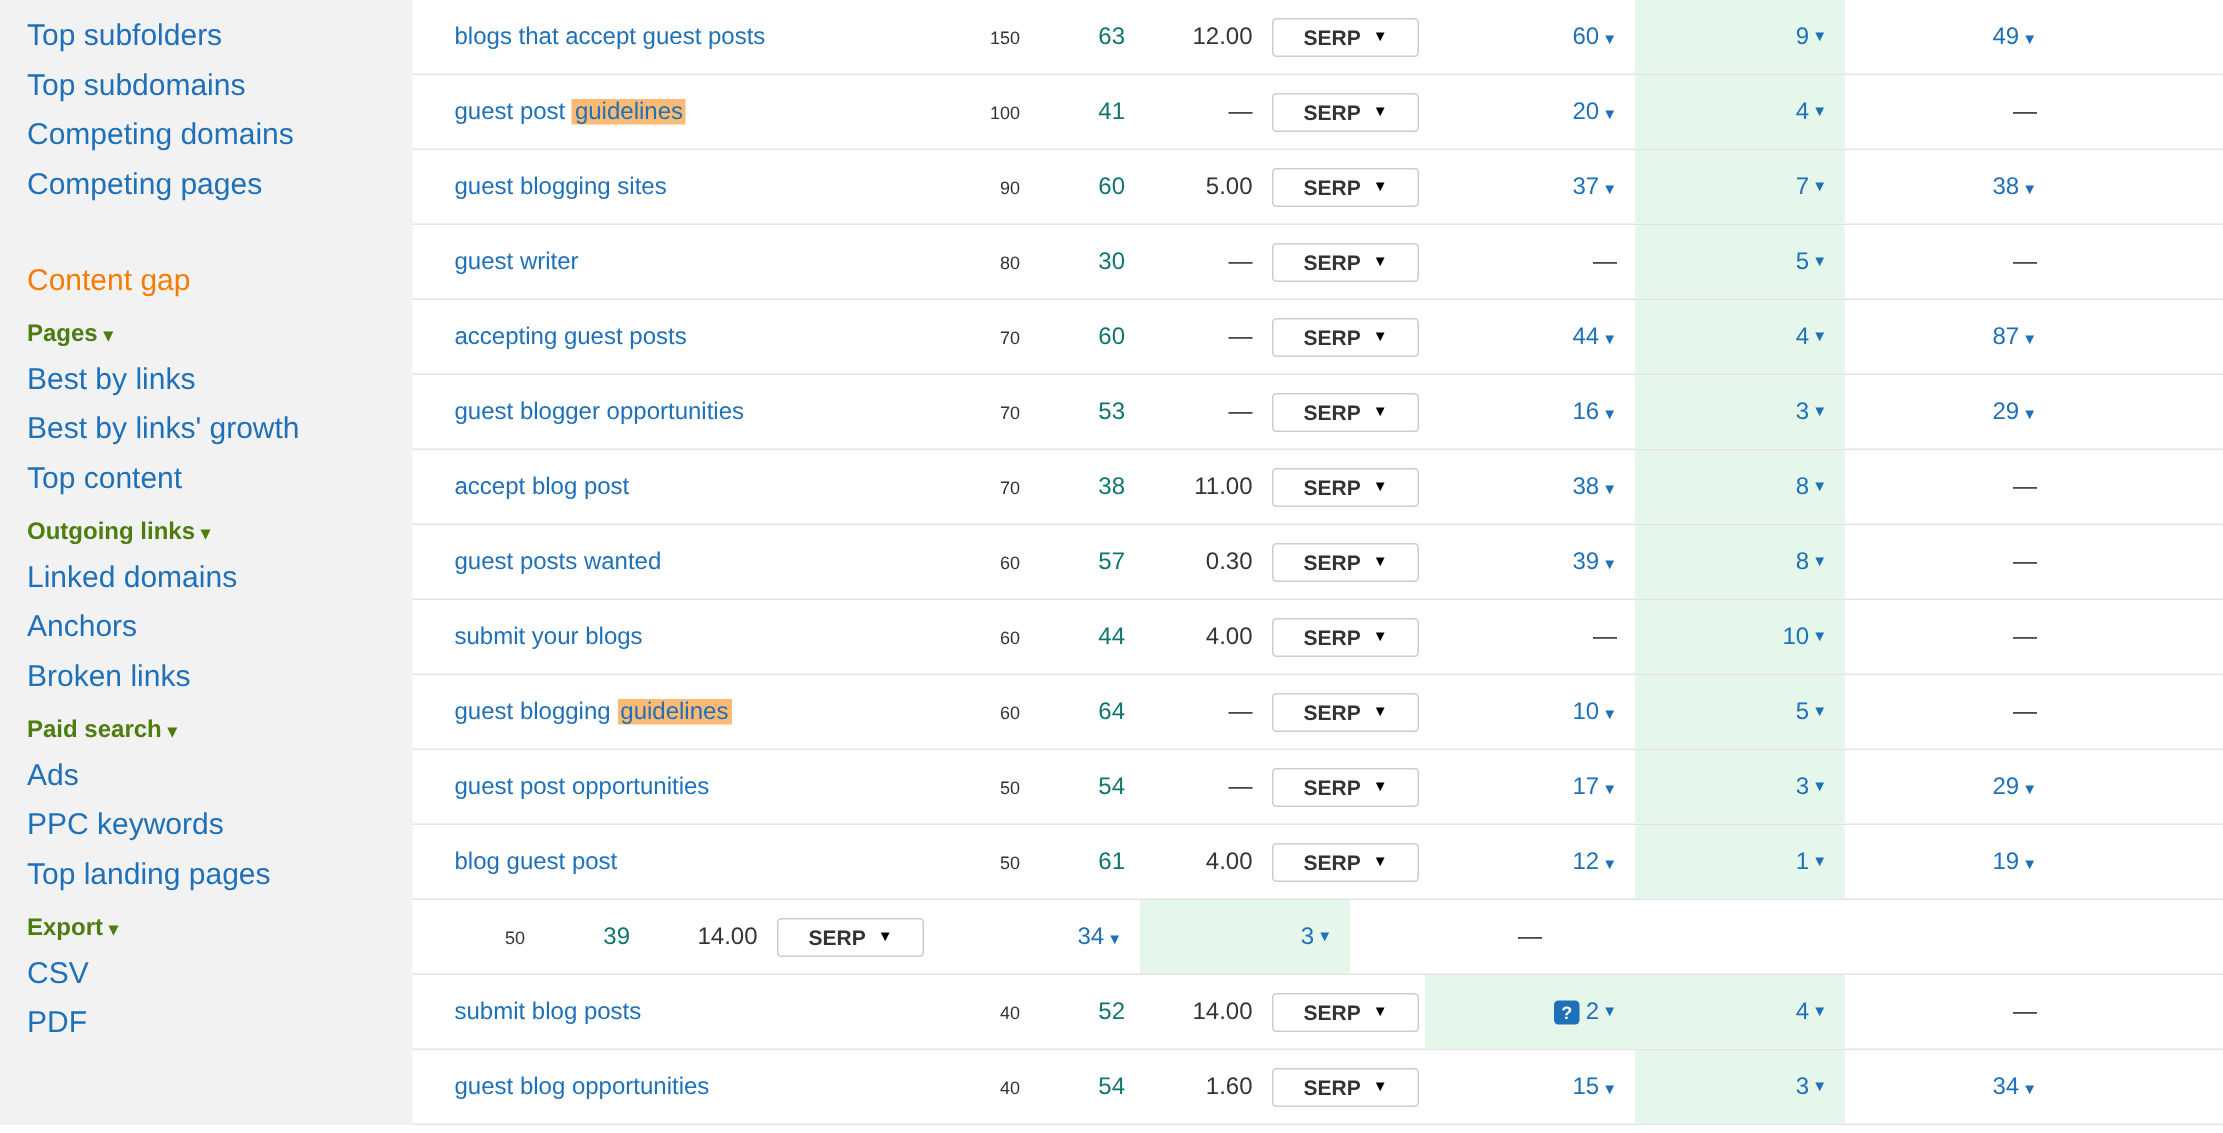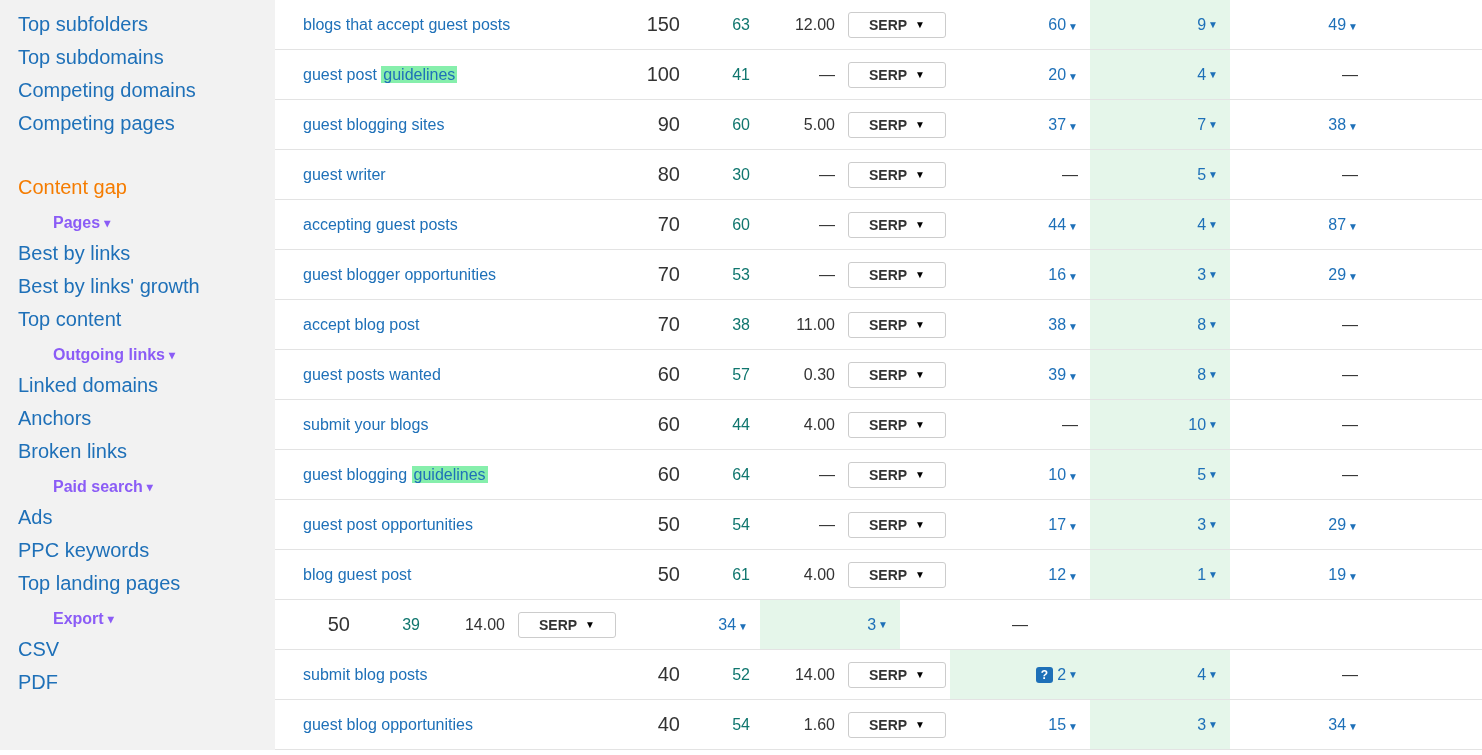--- a/index.html
+++ b/index.html
@@ -1,28 +1,28 @@
 <!DOCTYPE html>
 <html><head>
 <meta charset="utf-8">
 <style>
 * { box-sizing: border-box; margin: 0; padding: 0; }
 body { font-family: Arial, Helvetica, sans-serif; font-size: 16px; background: #fff; color: #333; width: 1482px; }
 .layout { display: flex; }
 .sidebar { width: 275px; background: #f2f2f2; padding: 8px 0 8px 18px; flex-shrink: 0; }
 .sidebar a { display: block; color: #1e70b8; text-decoration: none; padding: 5px 0; font-size: 20px; cursor: pointer; }
 .sidebar a.active { color: #f57c00; margin-top: 31px; }
-.sidebar .sec-head { font-weight: bold; color: #8b5cf6; padding: 10px 0 5px 0; font-size: 16px; display: flex; align-items: center; gap: 4px; margin-left: 35px; }
+.sidebar .sec-head { font-weight: bold; color: #4d7c0f; padding: 10px 0 5px 0; font-size: 16px; display: flex; align-items: center; gap: 4px; }
 .sec-head .caret { font-size: 12px; }
 .main { flex: 1; }
 .row { display: flex; align-items: center; border-bottom: 1px solid #e3e3e3; height: 50px; }
 .c-kw { flex: 0 0 330px; padding-left: 28px; }
 .c-kw a { color: #1e70b8; text-decoration: none; cursor: pointer; font-size: 16px; }
-.c-kw .hl { background: #86efac; padding: 0 2px; }
-.c-vol { flex: 0 0 75px; text-align: right; color: #333; font-size: 20px; }
+.c-kw .hl { background: #fdba74; padding: 0 2px; }
+.c-vol { flex: 0 0 75px; text-align: right; color: #333; font-size: 12px; }
 .c-kd { flex: 0 0 70px; text-align: right; color: #0f766e; font-size: 16px; }
 .c-cpc { flex: 0 0 85px; text-align: right; color: #333; font-size: 16px; }
 .c-serp { flex: 0 0 115px; display: flex; justify-content: flex-end; padding-right: 4px; }
 .c-v1 { flex: 0 0 140px; text-align: right; color: #1e70b8; font-size: 16px; padding-right: 12px; }
 .c-v2 { flex: 0 0 140px; text-align: right; color: #1e70b8; font-size: 16px; padding-right: 12px; background: #e5f6ea; height: 100%; display: flex; align-items: center; justify-content: flex-end; }
 .c-v3 { flex: 0 0 140px; text-align: right; color: #1e70b8; font-size: 16px; padding-right: 12px; }
 .row.full-hl .c-v1 { background: #e5f6ea; height: 100%; display: flex; align-items: center; justify-content: flex-end; }
 .dash { color: #333; }
 .serp-btn { background: #fff; border: 1px solid #ccc; border-radius: 3px; padding: 4px 20px; font-weight: bold; font-size: 14px; color: #333; display: inline-flex; align-items: center; gap: 8px; cursor: pointer; }
 .serp-btn .tri { font-size: 10px; color: #000; }

